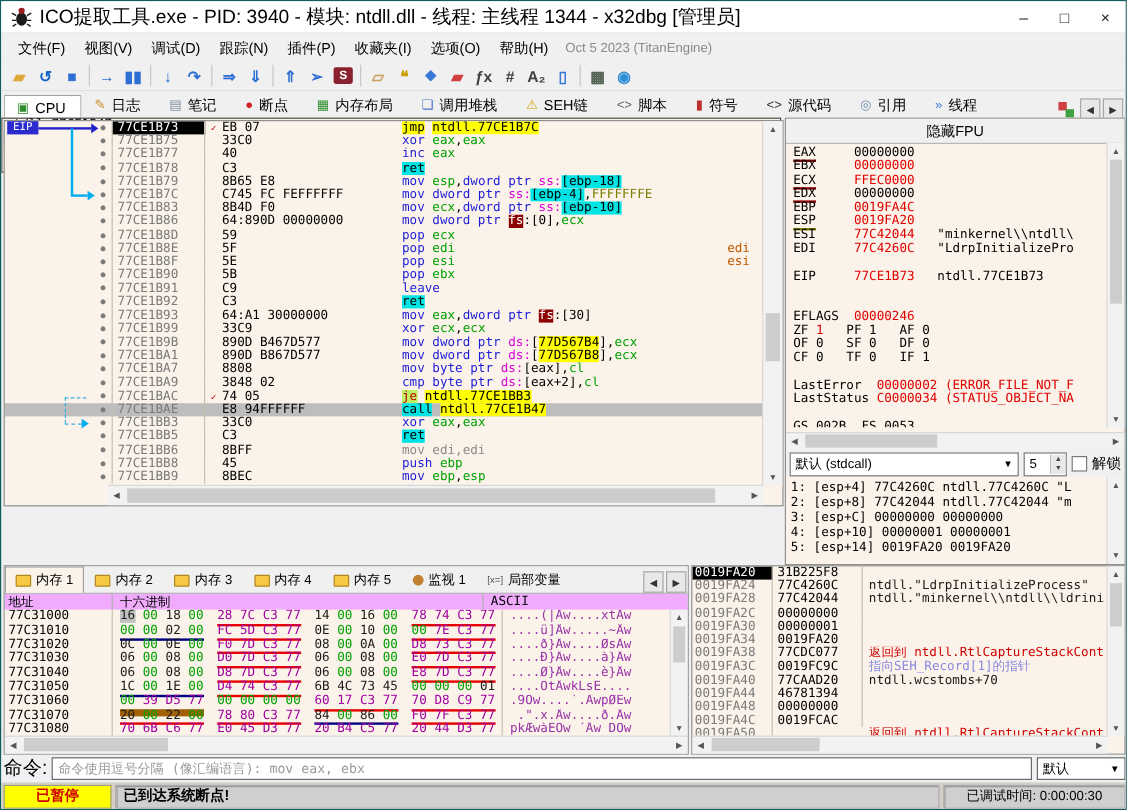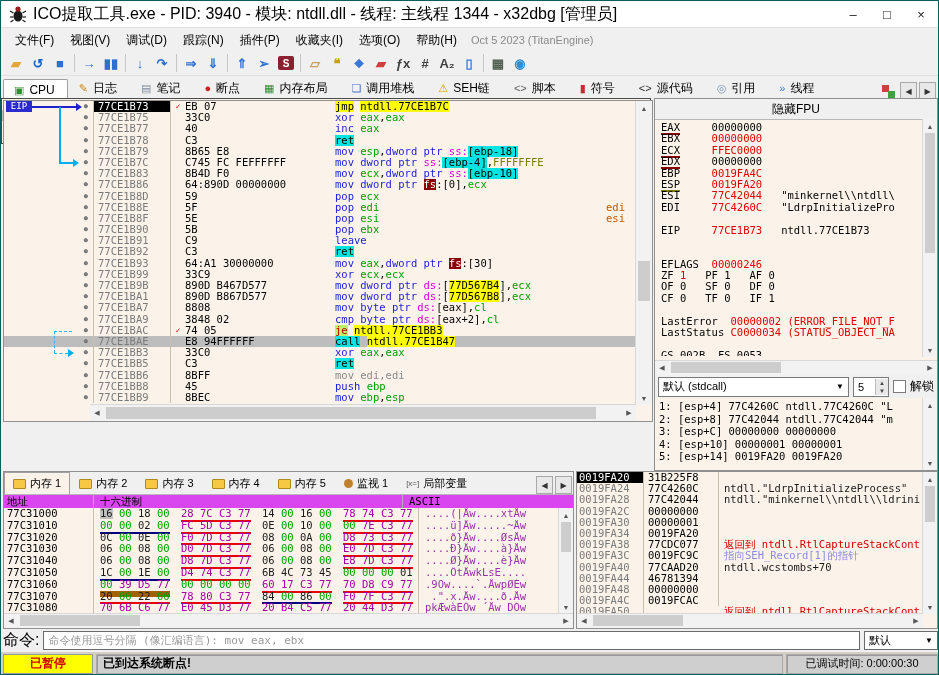--- a/index.html
+++ b/index.html
@@ -82,21 +82,21 @@
   #args-vscroll{position:absolute;right:0;top:299px;width:14px;bottom:0;background:#f2f2f2;border-left:1px solid #d8d8d8;}
   
   .bottom{position:absolute;top:470px;left:0;width:939px;height:158px;}
   #dump-pane{left:2px;top:0;width:571px;height:158px;background:#f0f0f0;border:1px solid #909090;box-sizing:border-box;}
   #dump-tabs{height:22px;display:flex;align-items:flex-end;background:#f0f0f0;}
   .dtab{display:flex;align-items:center;gap:4px;font-size:11px;padding:3px 8px;border:1px solid transparent;border-bottom:none;white-space:nowrap;overflow:hidden;}
   .dtab.active{background:#fbf3e9;border-color:#a0a0a0;}
   .cart-icon{width:11px;height:8px;background:#f7c843;border:1px solid #b08820;border-radius:1px;}
   .watch-icon{width:9px;height:9px;border-radius:50%;background:#c08030;}
   .locals-icon{font-size:8px;color:#555;}
-  #dump-header{height:14px;display:flex;background:#d946ef;border-top:1px solid #b8b8b8;border-bottom:1px solid #b8b8b8;font-size:10.5px;}
+  #dump-header{height:14px;display:flex;background:#f0abfc;border-top:1px solid #b8b8b8;border-bottom:1px solid #b8b8b8;font-size:10.5px;}
   #dump-header .h-addr{flex:0 0 86px;padding-left:3px;border-right:1px solid #b0b0b0;}
   #dump-header .h-hex{flex:0 0 302px;padding-left:6px;border-right:1px solid #b0b0b0;}
   #dump-header .h-ascii{flex:1;padding-left:6px;}
   #dump-rows{position:absolute;left:0;top:36px;right:14px;bottom:14px;background:#fbf3e9;overflow:hidden;}
   .dumpr{display:flex;height:11.8px;line-height:11.8px;font-size:10.5px;white-space:pre;}
   .dumpr .da{flex:0 0 86px;color:#000;padding-left:3px;border-right:1px solid #c9bfae;}
   .dumpr .grp{flex:0 0 75px;padding-left:6px;}
   .dumpr .grp .gi{display:inline-block;}
   .dumpr .ascii{flex:1;color:#9932a8;border-left:1px solid #c9bfae;padding-left:6px;overflow:hidden;}
   .b-z{color:#00a000;} .b-p{color:#a000a0;} .b-k{color:#1a1a1a;}

